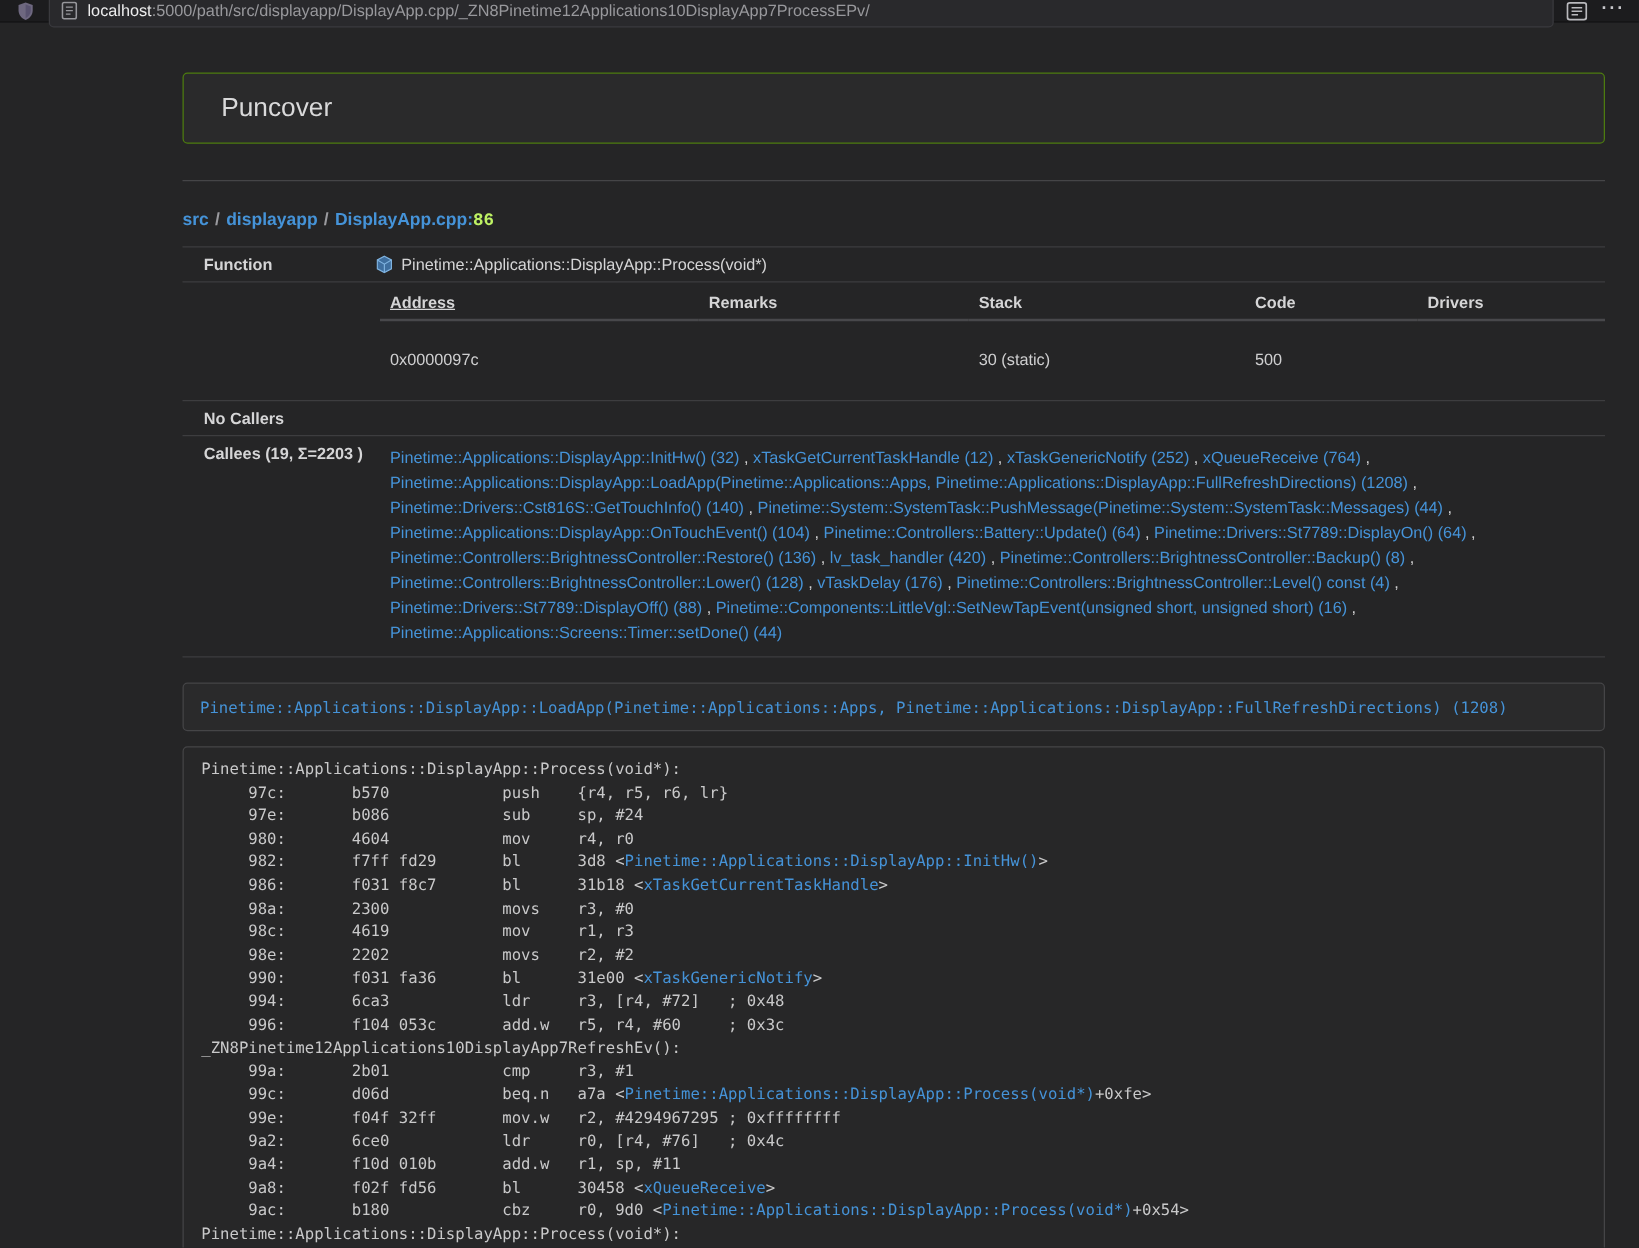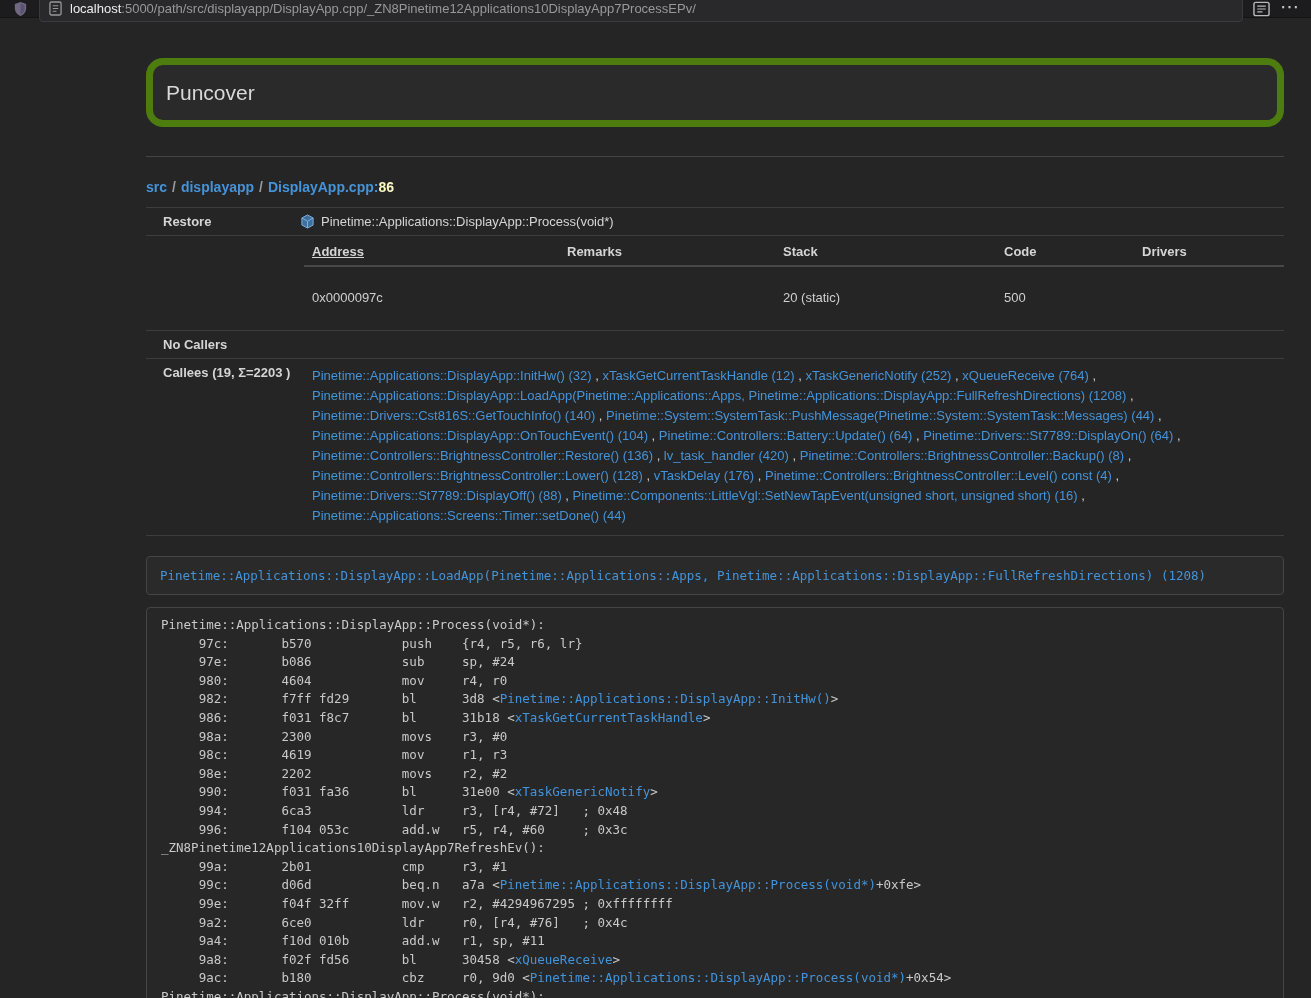--- a/index.html
+++ b/index.html
@@ -40,32 +40,32 @@
   .url-host { color: #ededee; }
   .url-rest { color: #98989c; }
   .kebab { font-size: 19px; color: #c7c7cb; line-height: 1; padding-bottom: 4px; }
 
   
   .container { width: 1138px; margin-left: 146px; }
 
   .jumbotron {
     margin-top: 40px;
     background: #2a2a2b;
-    border: 7px solid #4d7c0f;
-    border-radius: 17px;
-    padding: 15px 13px;
+    border: 1px solid #4d7c0f;
+    border-radius: 4px;
+    padding: 15px 30px;
     font-size: 21px;
     line-height: 25px;
     color: #d9d9da;
   }
   hr { border: 0; border-top: 1px solid #454547; margin: 29px 0 0 0; }
 
   .breadcrumb { margin-top: 22px; font-size: 14px; font-weight: bold; color: #d0d0d1; }
   .breadcrumb .sep { color: #9a9a9e; margin: 0 5px; font-weight: bold; }
-  .breadcrumb .linenum { color: #fef9c3; }
+  .breadcrumb .linenum { color: #bef264; font-family: Liberation Mono, monospace; }
 
   table.main {
     width: 100%;
     margin-top: 12px;
     border-collapse: collapse;
     table-layout: fixed;
   }
   table.main > tbody > tr { border-top: 1px solid #3d3d3f; }
   table.main > tbody > tr:last-child { border-bottom: 1px solid #3d3d3f; }
   td.lbl {
@@ -162,21 +162,21 @@
 
   <hr>
 
   <div class="breadcrumb">
     <a href="#">src</a><span class="sep">/</span><a href="#">displayapp</a><span class="sep">/</span><a href="#">DisplayApp.cpp:</a><span class="linenum">86</span>
   </div>
 
   <table class="main">
     <tbody>
       <tr>
-        <td class="lbl">Restore</td>
+        <td class="lbl">Function</td>
         <td class="val">
           <span class="func-cell">
             <svg width="15" height="15" viewBox="0 0 16 16">
               <path d="M8 1l6 3.2v7.6L8 15l-6-3.2V4.2z" fill="#3f6f9f" stroke="#7fb3e0" stroke-width="1"></path>
               <path d="M8 7.8v7M2 4.2l6 3.6 6-3.6" stroke="#7fb3e0" stroke-width="1" fill="none"></path>
             </svg>
             <span>Pinetime::Applications::DisplayApp::Process(void*)</span>
           </span>
         </td>
       </tr>
@@ -189,21 +189,21 @@
               <tr>
                 <th class="c-address">Address</th>
                 <th class="c-remarks">Remarks</th>
                 <th class="c-stack">Stack</th>
                 <th class="c-code">Code</th>
                 <th>Drivers</th>
               </tr>
               <tr>
                 <td>0x0000097c</td>
                 <td></td>
-                <td>20 (static)</td>
+                <td>30 (static)</td>
                 <td>500</td>
                 <td></td>
               </tr>
             </tbody>
           </table>
         </td>
       </tr>
 
       <tr>
         <td class="lbl">No Callers</td>

